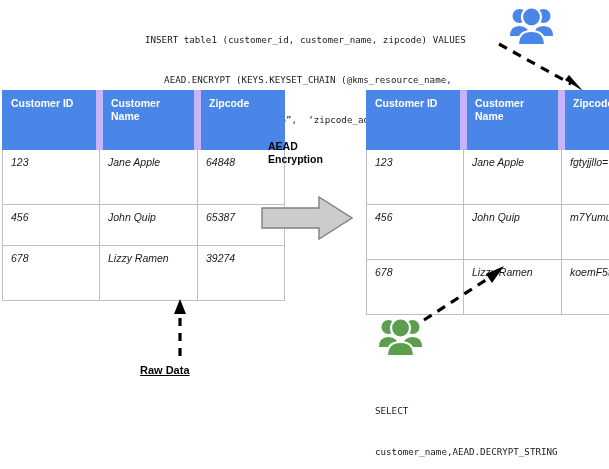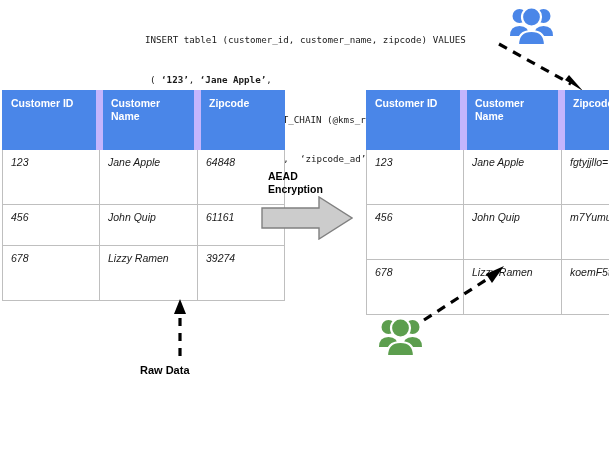--- a/index.html
+++ b/index.html
@@ -22,21 +22,21 @@
     font-family: "DejaVu Sans Mono", monospace;
     font-size: 9.2px;
     line-height: 13.2px;
     white-space: pre;
     color: #1a1a1a;
     letter-spacing: 0px;
   }
   #insert-sql {
     left: 145px;
     top: 7px;
-    text-align: left;
+    text-align: center;
   }
   #insert-sql .ln { display: block; }
   #insert-sql .l1 { padding-left: 0px; }
   #insert-sql .l2 { padding-left: 5px; }
   #insert-sql .l3 { padding-left: 5px; }
   #insert-sql .l4 { padding-left: 0px; }
   .bold { font-weight: bold; }
 
   #select-sql {
     left: 375px;
@@ -88,21 +88,21 @@
   .col-b { width: 76px; }
   .col-c { width: 68px; }
   .col-a2 { width: 78px; }
   .col-b2 { width: 76px; }
   .col-c2 { width: 87px; }
 
   
   #aead-label {
     position: absolute;
     left: 268px;
-    top: 170px;
+    top: 140px;
     font-size: 10.5px;
     font-weight: bold;
     line-height: 13px;
     color: #000000;
     white-space: pre-line;
   }
   #big-arrow {
     position: absolute;
     left: 261px;
     top: 196px;
@@ -132,28 +132,28 @@
   #arrow-rawdata { left: 160px; top: 298px; width: 40px; height: 60px; }
   #arrow-select { left: 420px; top: 262px; width: 100px; height: 62px; }
 
   #raw-data-label {
     position: absolute;
     left: 140px;
     top: 364px;
     font-size: 11px;
     font-weight: bold;
     color: #000000;
+    text-decoration: underline;
   }
 </style>
 </head>
 <body>
 
 <div id="insert-sql" class="sql-block">
   <span class="ln l1">INSERT table1 (customer_id, customer_name, zipcode) VALUES</span>
-  <span class="ln l2"><span>( </span><span class="bold">‘123’</span><span>, </span><span class="bold">‘Jane Apple’</span><span>,</span></span>
   <span class="ln l3">AEAD.ENCRYPT (KEYS.KEYSET_CHAIN (@kms_resource_name,</span>
   <span class="ln l4">@wrapped_keyset), “94566”,  ‘zipcode_ad’) as zipcode));</span>
 </div>
 
 <svg id="people-blue" viewBox="0 0 45 42">
   <circle cx="10.5" cy="12" r="7" fill="#4a86e8"></circle>
   <path d="M1 32 q0 -10 9.5 -10 q9.5 0 9.5 10 z" fill="#4a86e8"></path>
   <circle cx="34.5" cy="12" r="7" fill="#4a86e8"></circle>
   <path d="M25 32 q0 -10 9.5 -10 q9.5 0 9.5 10 z" fill="#4a86e8"></path>
   <circle cx="22.5" cy="13" r="9.5" fill="#4a86e8" stroke="#ffffff" stroke-width="2.2"></circle>
@@ -175,21 +175,21 @@
   </thead>
   <tbody>
     <tr class="r1">
       <td>123</td>
       <td>Jane Apple</td>
       <td>64848</td>
     </tr>
     <tr class="r2">
       <td>456</td>
       <td>John Quip</td>
-      <td>61161</td>
+      <td>65387</td>
     </tr>
     <tr class="r3">
       <td>678</td>
       <td>Lizzy Ramen</td>
       <td>39274</td>
     </tr>
   </tbody>
 </table>
 
 <div id="aead-label">AEAD
@@ -239,17 +239,19 @@
   <circle cx="22.5" cy="13" r="9.5" fill="#5c9e4e" stroke="#ffffff" stroke-width="2.2"></circle>
   <path d="M9 41 q0 -14 13.5 -14 q13.5 0 13.5 14 z" fill="#5c9e4e" stroke="#ffffff" stroke-width="2.2"></path>
 </svg>
 
 <svg id="arrow-select" class="dashed-arrow" viewBox="0 0 100 62">
   <line x1="4" y1="58" x2="72" y2="14" stroke="#000000" stroke-width="3.2" stroke-dasharray="9,7"></line>
   <polygon points="84,4 66,12 72,21" fill="#000000"></polygon>
 </svg>
 
 <div id="select-sql" class="sql-block">
+  <span class="ln">SELECT</span>
+  <span class="ln">customer_name,AEAD.DECRYPT_STRING</span>
   
   
   
   
 </div>
 
 </body></html>

